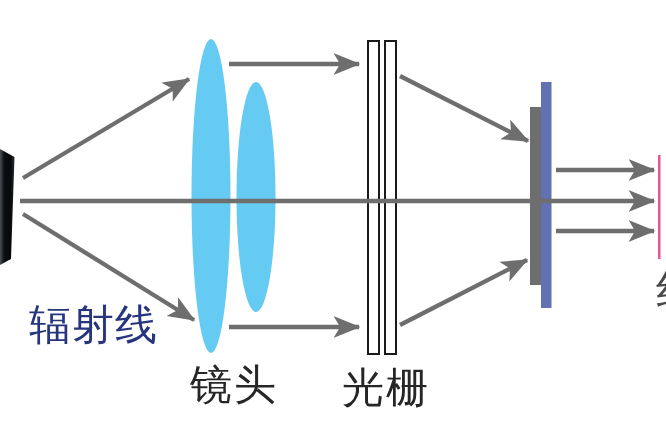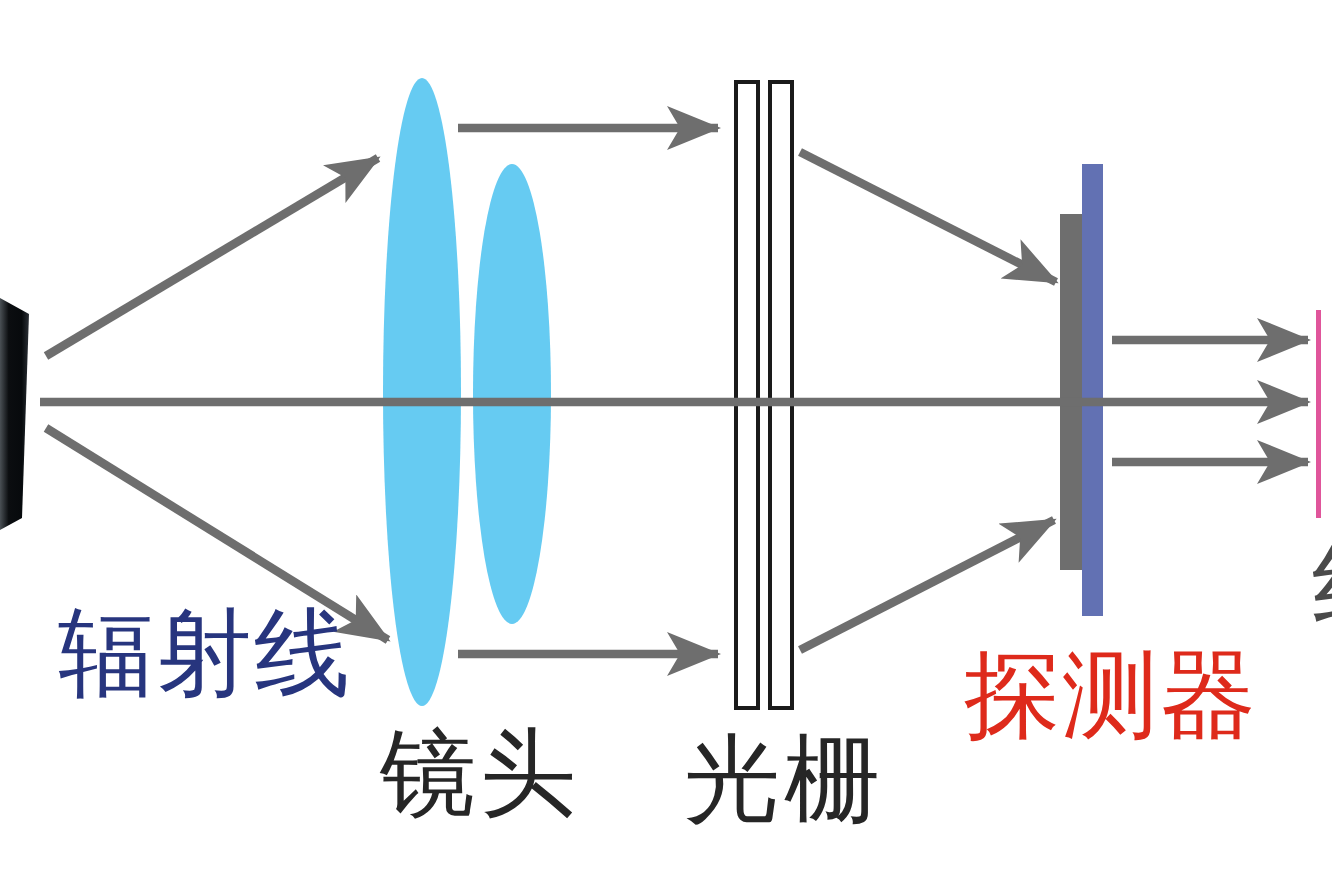--- a/index.html
+++ b/index.html
@@ -30,21 +30,21 @@
   svg{position:absolute;left:0;top:0;display:block;}
   .ray{stroke:var(--ray-gray);stroke-width:4.3;fill:none;}
   .arrowhead{fill:var(--ray-gray);}
   .lens{fill:var(--lens-cyan);}
   .slit{fill:var(--grating-fill);stroke:var(--grating-stroke);stroke-width:2;}
   .det-gray{fill:var(--detector-gray);}
   .det-blue{fill:var(--detector-blue);}
   .pink{fill:var(--pink-line);}
   .label{
     position:absolute;
-    font-size:48px;
+    font-size:42px;
     line-height:1;
     letter-spacing:2px;
     white-space:nowrap;
     user-select:none;
   }
   .label-radiation{left:29px;top:304px;color:var(--label-navy);letter-spacing:1px;}
   .label-lens{left:190px;top:367px;color:var(--label-ink);font-family:Liberation Mono, monospace;}
   .label-grating{left:342px;top:367px;color:var(--label-ink);text-align:center;}
   .label-detector{left:482px;top:325px;color:var(--label-red);letter-spacing:1px;}
   .label-clipped{left:656px;top:270px;color:var(--label-clipped);}
@@ -87,16 +87,15 @@
     <line class="ray" x1="400" y1="325" x2="527" y2="260" marker-end="url(#ah)"></line>
     <line class="ray" x1="556" y1="170" x2="654" y2="170" marker-end="url(#ah)"></line>
     <line class="ray" x1="556" y1="231" x2="654" y2="231" marker-end="url(#ah)"></line>
 
     <rect class="pink" x="658" y="155" width="2.5" height="104"></rect>
   </svg>
 
   <div class="label label-radiation">辐射线</div>
   <div class="label label-lens">镜头</div>
   <div class="label label-grating">光栅</div>
-  <div class="label label-detector">探测器</div>
   <div class="label label-clipped">线</div>
 
 </div>
 
 </body></html>

